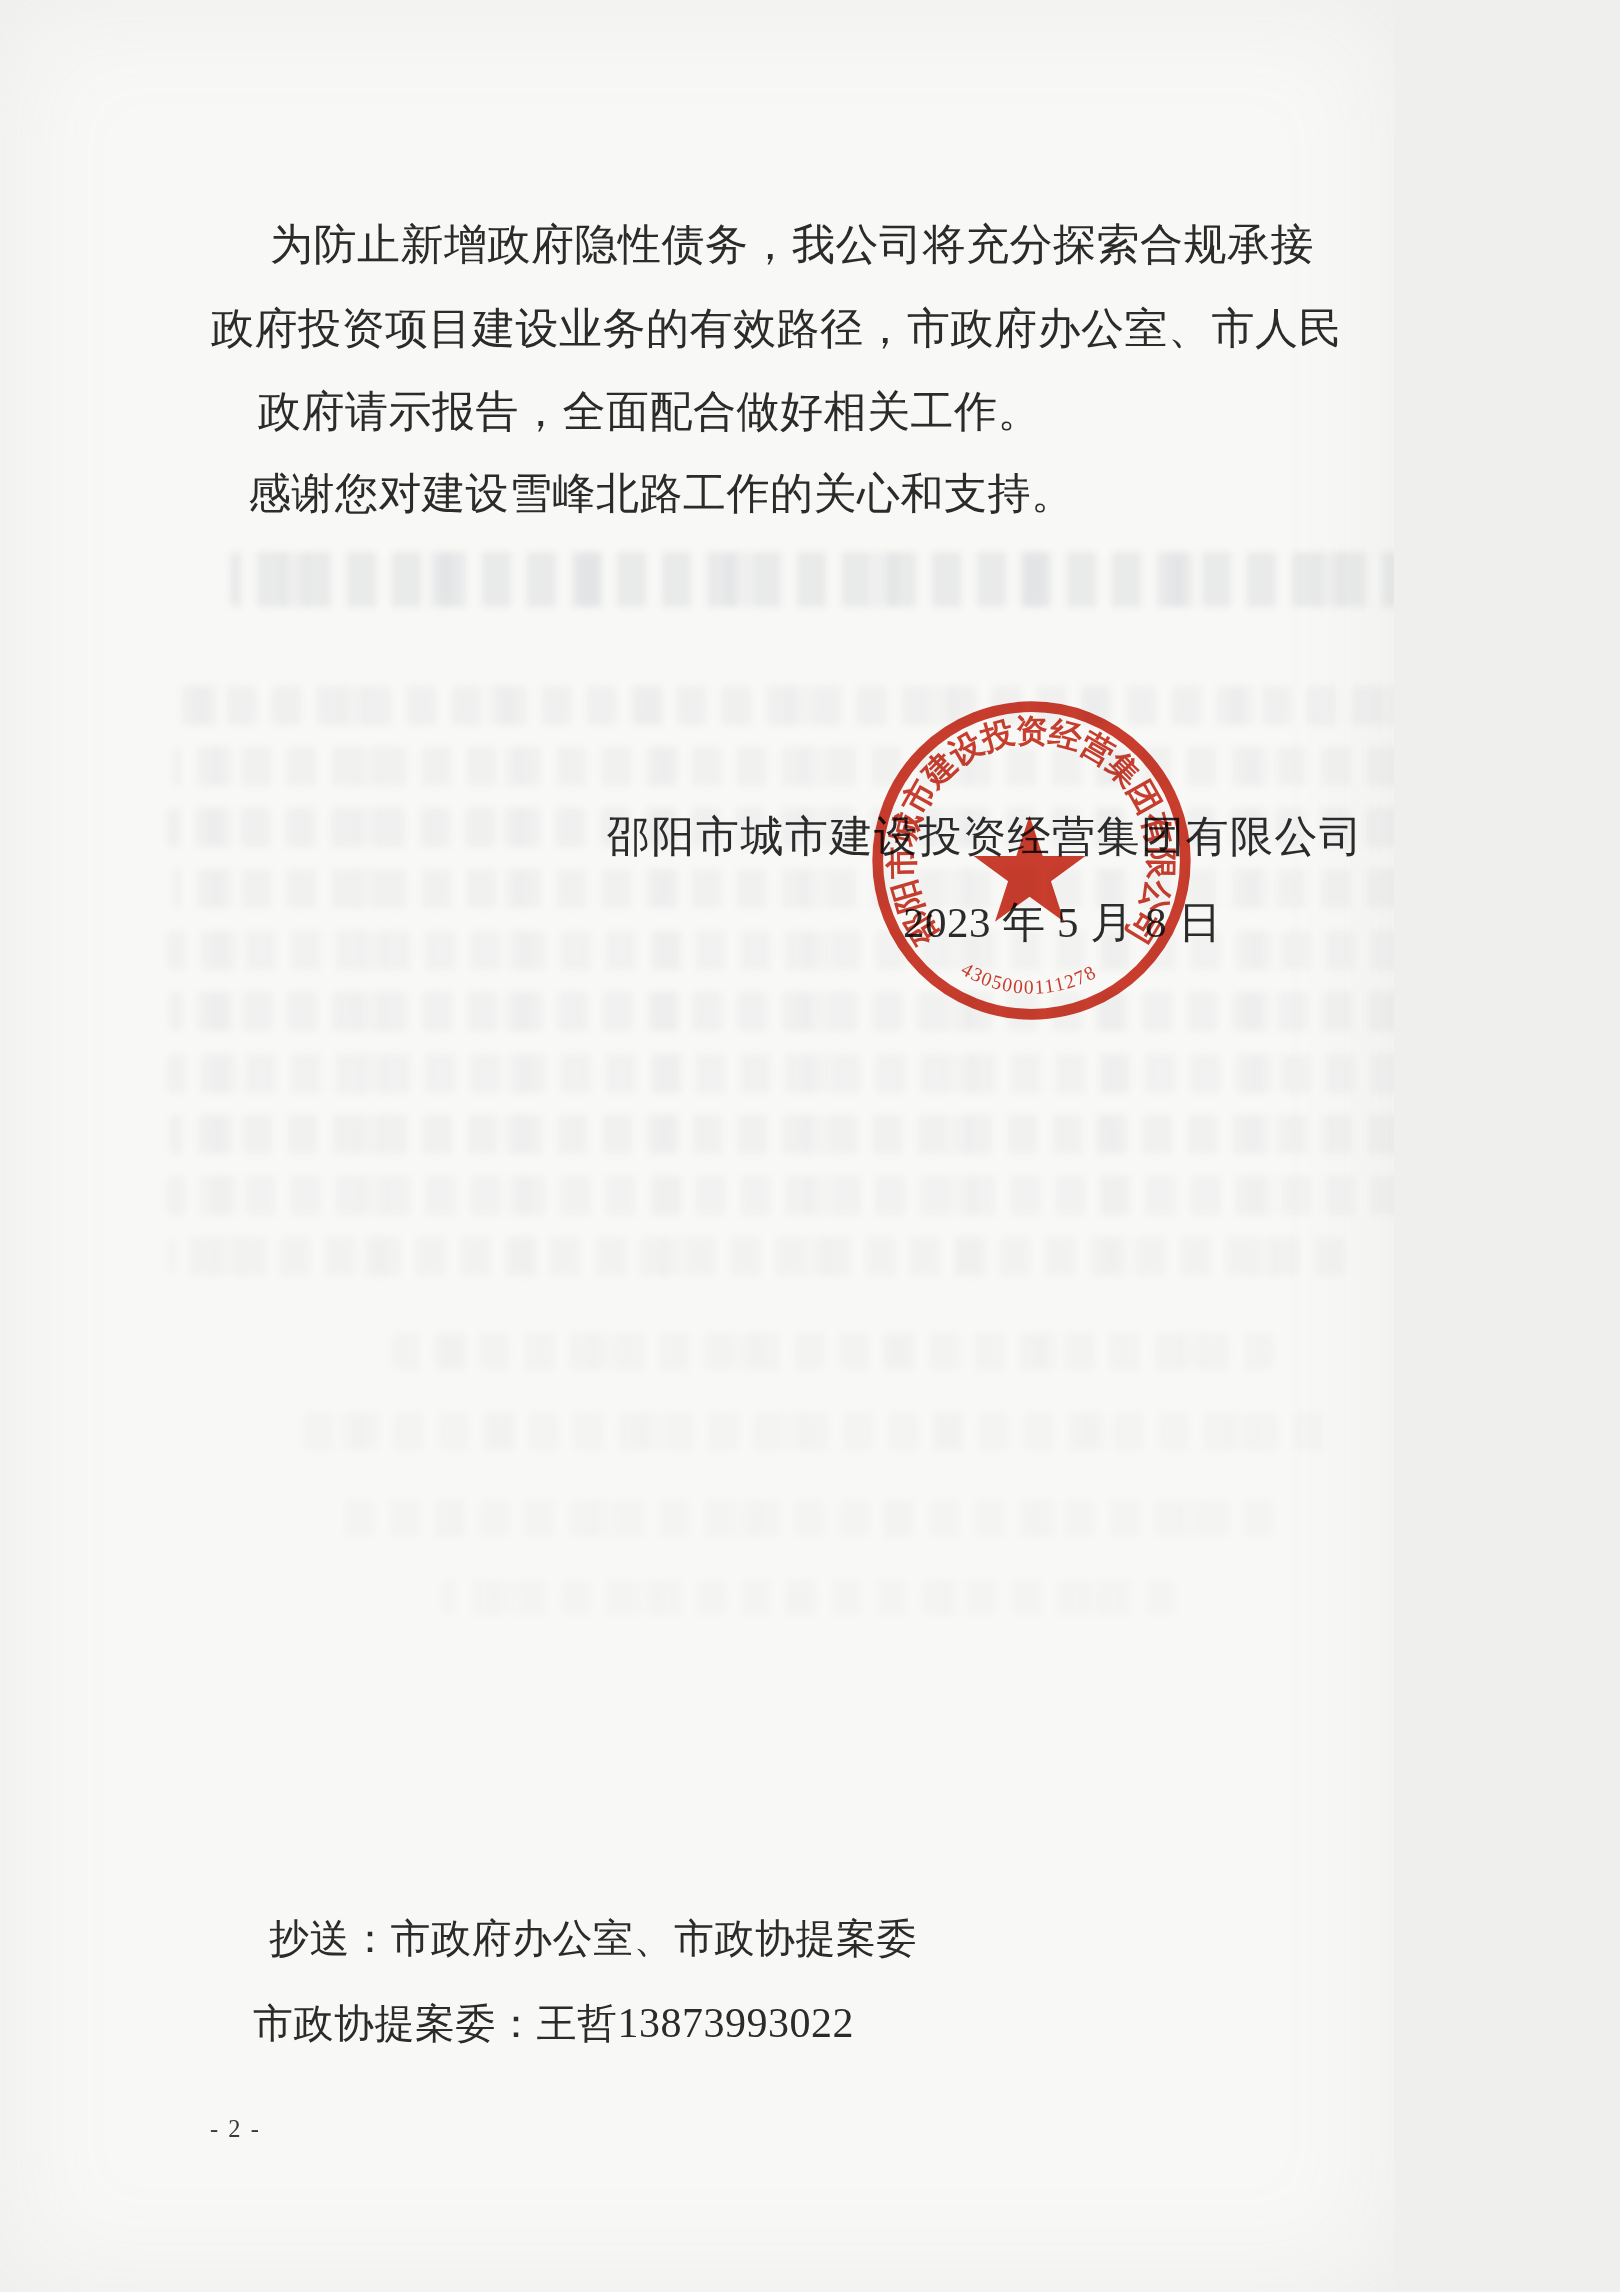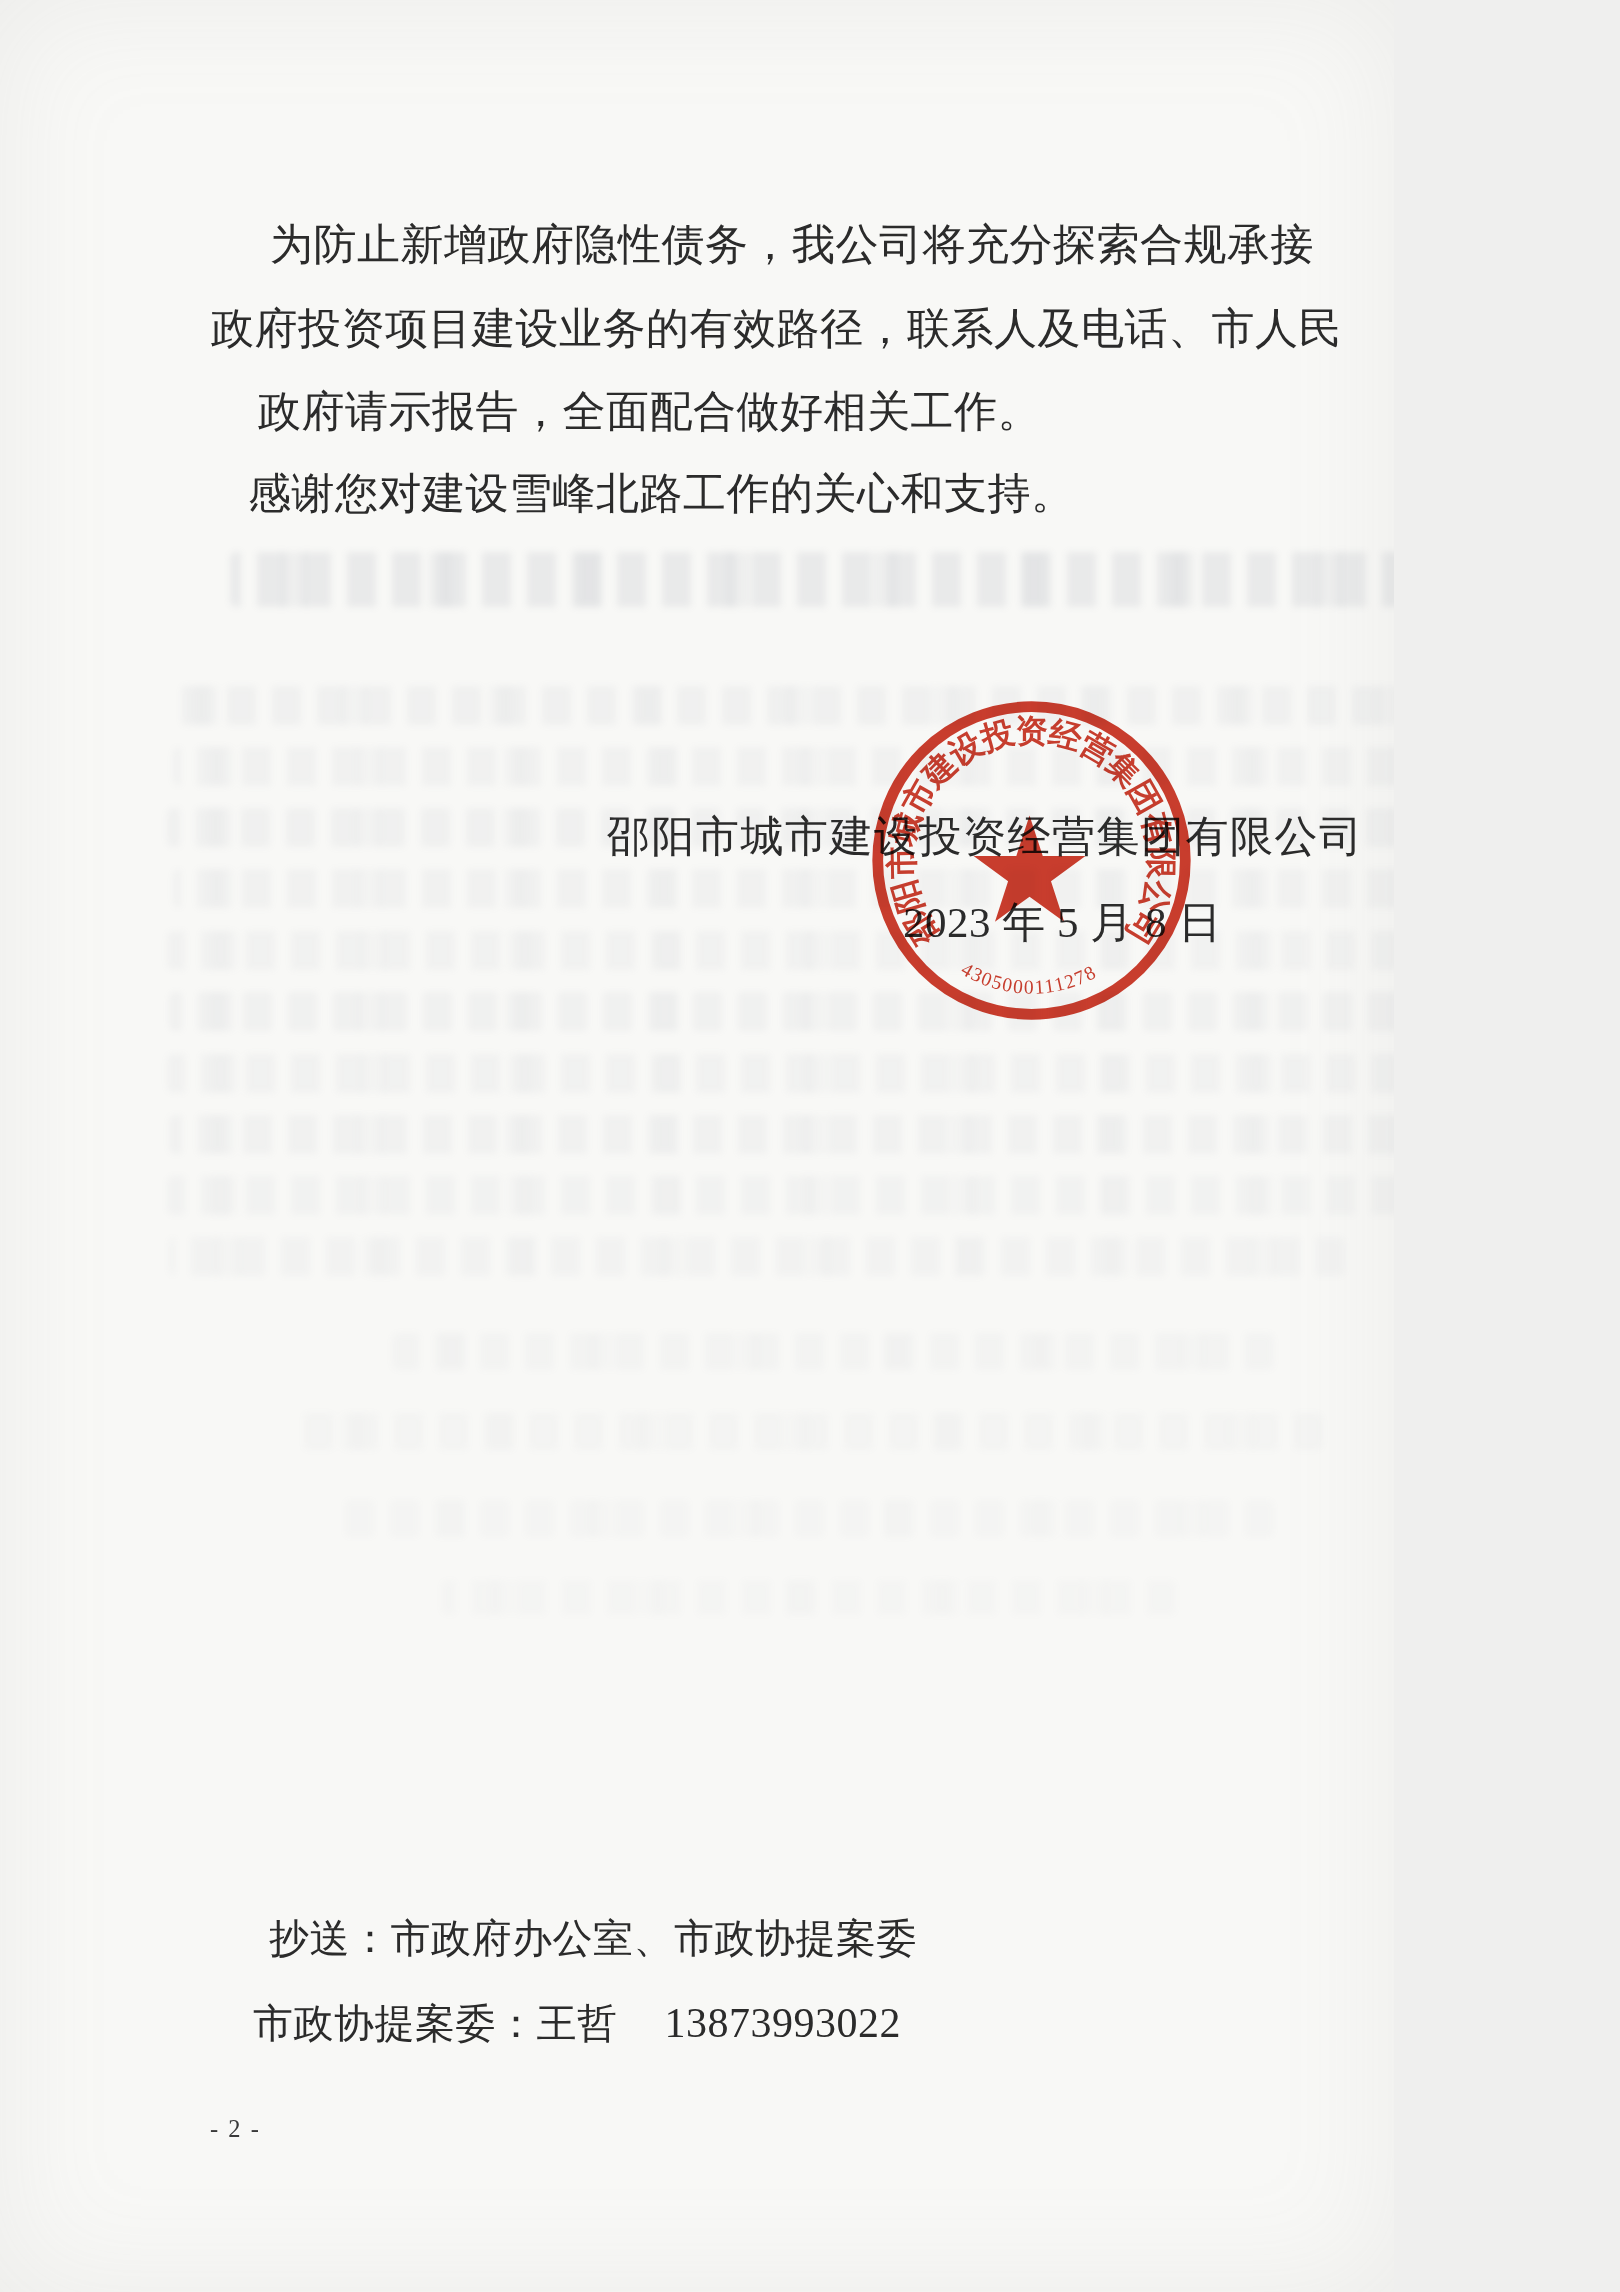--- a/index.html
+++ b/index.html
@@ -51,21 +51,21 @@
   .seal .code-text{font-size:20px;letter-spacing:1.5px;font-weight:normal;}
   
   .cc-line{
     position:absolute;top:1911px;left:269px;
     font-size:40px;color:#2b2b2b;white-space:nowrap;letter-spacing:0.5px;
   }
   .contact-line{
     position:absolute;top:1996px;left:253px;
     font-size:40px;color:#2b2b2b;white-space:nowrap;letter-spacing:0.5px;
   }
-  .contact-line .phone{margin-left:47px;font-size:42px;text-align:right;}
+  .contact-line .phone{font-size:42px;text-align:right;}
   .page-number{
     position:absolute;top:2115px;left:210px;
     font-size:24.5px;color:#3a3a3a;letter-spacing:2px;white-space:nowrap;
   }
   
   .ghost{
     position:absolute;
     background:
       repeating-linear-gradient(90deg, rgba(140,146,160,0.45) 0 29px, rgba(140,146,160,0) 29px 45px),
       repeating-linear-gradient(90deg, rgba(140,146,160,0) 0 69px, rgba(140,146,160,0.30) 69px 94px, rgba(140,146,160,0) 94px 148px);
@@ -89,21 +89,21 @@
   <div class="ghost" style="left:167px;top:1054px;width:1323px;height:39px;opacity:0.14;"></div>
   <div class="ghost" style="left:169px;top:1115px;width:1318px;height:39px;opacity:0.15;"></div>
   <div class="ghost" style="left:167px;top:1176px;width:1323px;height:39px;opacity:0.13;"></div>
   <div class="ghost" style="left:169px;top:1237px;width:1176px;height:39px;opacity:0.12;"></div>
   <div class="ghost" style="left:392px;top:1333px;width:882px;height:37px;opacity:0.10;"></div>
   <div class="ghost" style="left:294px;top:1413px;width:1029px;height:37px;opacity:0.09;"></div>
   <div class="ghost" style="left:343px;top:1500px;width:931px;height:37px;opacity:0.08;"></div>
   <div class="ghost" style="left:441px;top:1580px;width:735px;height:35px;opacity:0.07;"></div>
 
   <div class="body-line l1">为防止新增政府隐性债务，我公司将充分探索合规承接</div>
-  <div class="body-line l2">政府投资项目建设业务的有效路径，联系人及电话、市人民</div>
+  <div class="body-line l2">政府投资项目建设业务的有效路径，市政府办公室、市人民</div>
   <div class="body-line l3">政府请示报告，全面配合做好相关工作。</div>
   <div class="body-line l4">感谢您对建设雪峰北路工作的关心和支持。</div>
 
   <div class="company-line">邵阳市城市建设投资经营集团有限公司</div>
   <div class="date-line">2023 年 5 月 8 日</div>
 
   <svg class="seal" viewBox="0 0 340 340">
     <defs>
       <path id="ringTextPath" d="M 77.3 247.8 A 121 121 0 1 1 262.7 247.8"></path>
       <path id="codeTextPath" d="M 92 281.4 A 136 136 0 0 0 248 281.4"></path>

